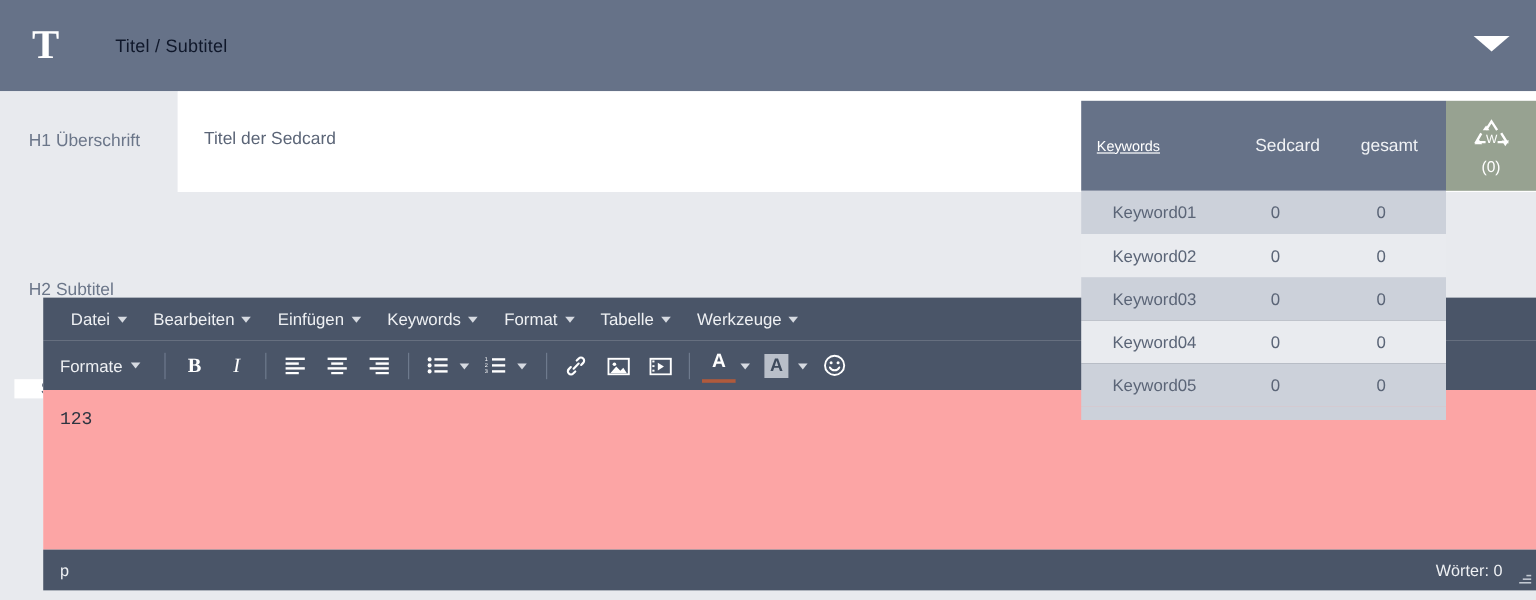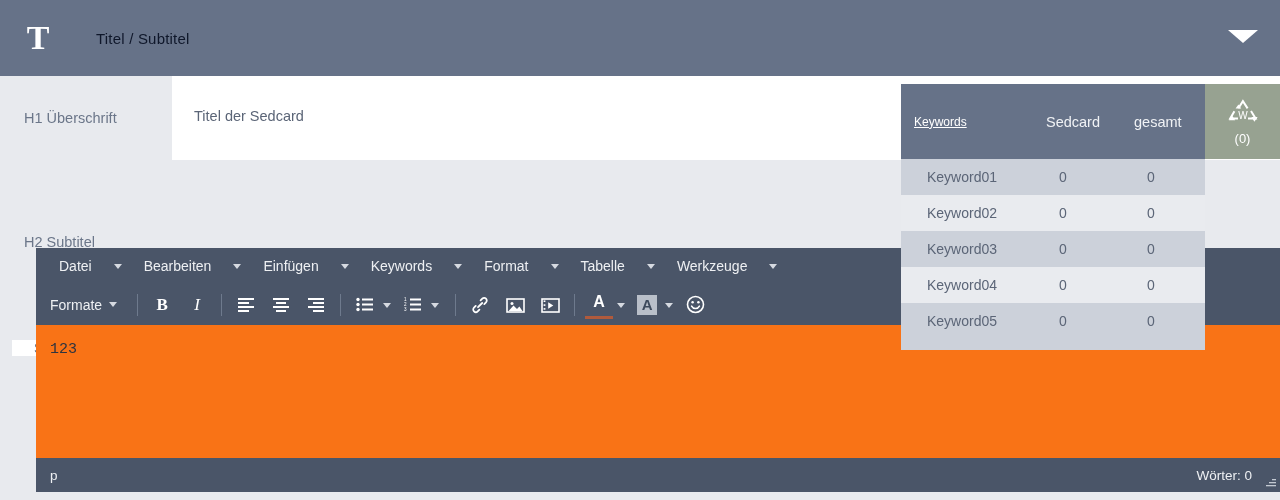--- a/index.html
+++ b/index.html
@@ -51,21 +51,21 @@
     right: 22px; top: 30px;
     width: 0; height: 0;
     border-left: 15px solid transparent;
     border-right: 15px solid transparent;
     border-top: 13px solid #ffffff;
   }
 
   
   .form-area { position: absolute; left: 0; top: 76px; width: 1280px; }
 
-  .form-row { position: relative; width: 1280px; display: flex; gap: 24px; }
+  .form-row { position: relative; width: 1280px; display: flex; }
   .form-row.r1 { height: 84px; }
   .form-row.spacer { height: 8px; background: #e8eaee; }
   .form-row.r2 { height: 82px; flex-direction: column; }
 
   .form-label {
     width: 148px;
     flex: 0 0 148px;
     display: flex;
     align-items: center;
     padding-left: 24px;
@@ -150,21 +150,21 @@
     height: 36px;
     background: #4a5568;
     display: flex;
     align-items: center;
     padding-left: 12px;
     gap: 0;
   }
   .menu-item {
     display: flex;
     align-items: center;
-    gap: 22px;
+    gap: 6px;
     padding: 0 11px;
     height: 26px;
     font-size: 14px;
     color: #eef0f3;
     cursor: pointer;
   }
   .caret-dn {
     width: 0; height: 0;
     border-left: 4px solid transparent;
     border-right: 4px solid transparent;
@@ -229,21 +229,21 @@
     font-family: "Liberation Sans", sans-serif;
     background: #b9bfc9;
     color: #3e4a5c;
     width: 20px; height: 20px;
     display: flex; align-items: center; justify-content: center;
     line-height: 1;
   }
 
   .edit-body {
     flex: 1 1 auto;
-    background: #f97316;
+    background: #fca5a5;
     padding: 16px 0 0 14px;
   }
   .edit-text {
     font-family: "Liberation Mono", monospace;
     font-size: 15px;
     color: #2d3440;
     line-height: 1.2;
   }
 
   .statusbar {

